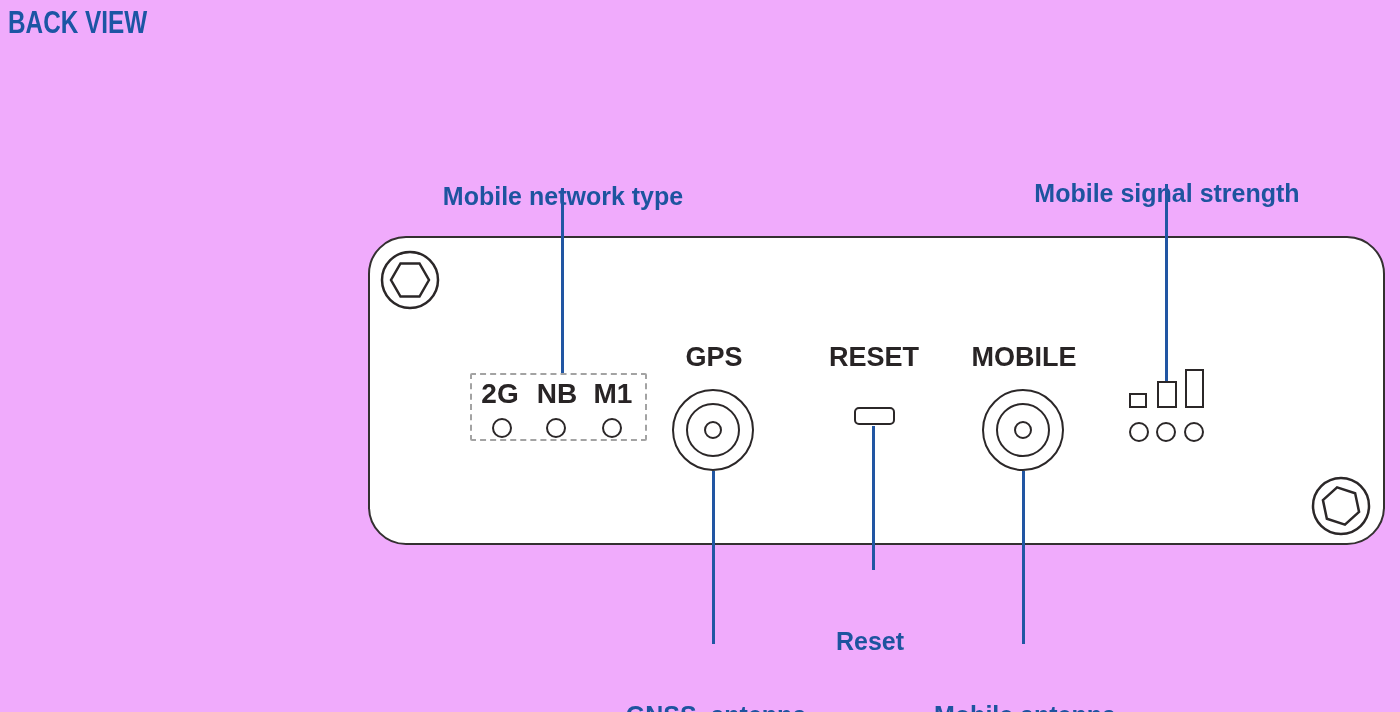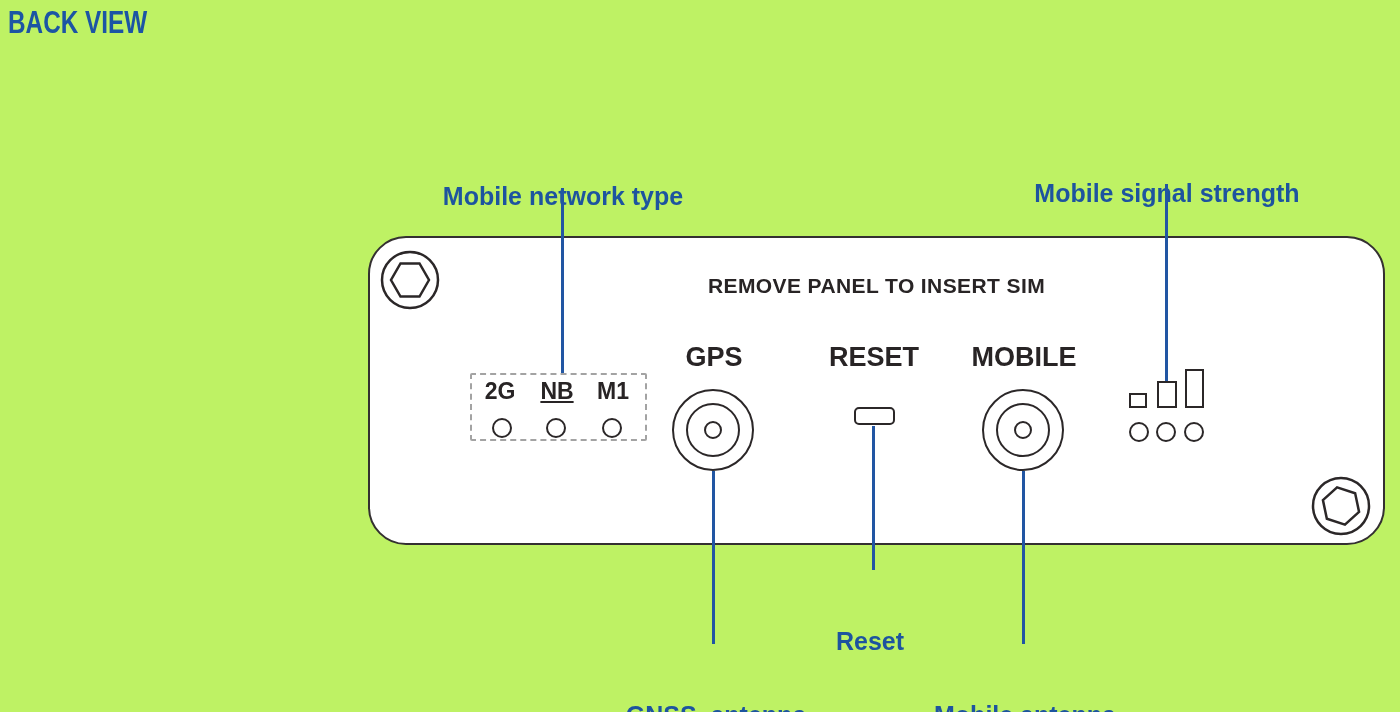--- a/index.html
+++ b/index.html
@@ -3,21 +3,21 @@
 <meta charset="utf-8">
 <style>
   :root{
     --blue:#1d549f;
     --ink:#2b2728;
     --dash:#a3a3a3;
   }
   *{margin:0;padding:0;box-sizing:border-box;}
   html,body{background:#ffffff;}
   body{font-family:"Liberation Sans", sans-serif;}
-  .stage{position:relative;width:1400px;height:712px;background:#bef264;overflow:hidden;}
+  .stage{position:relative;width:1400px;height:712px;background:#f0abfc;overflow:hidden;}
 
   .title{
     position:absolute;left:8px;top:4px;
     font-size:32px;font-weight:800;color:#1c55a4;
     letter-spacing:0px;transform:scaleX(0.76);transform-origin:left top;
     white-space:nowrap;
   }
 
   .ann{
     position:absolute;text-align:center;color:var(--blue);
@@ -40,21 +40,21 @@
     text-align:center;font-size:21px;font-weight:700;color:#282425;
     letter-spacing:0.4px;white-space:nowrap;
   }
 
   .led-box{
     position:absolute;left:470px;top:373px;width:177px;height:68px;
     border:2px dashed var(--dash);border-radius:2px;background:#fff;
   }
   .led-label{
     position:absolute;top:378px;transform:translateX(-50%);
-    font-size:23px;font-weight:700;color:#282425;white-space:nowrap;
+    font-size:28px;font-weight:700;color:#282425;white-space:nowrap;
   }
   .led{
     position:absolute;width:20px;height:20px;border:2.5px solid var(--ink);
     border-radius:50%;background:#fff;
   }
 
   .port-label{
     position:absolute;top:342px;transform:translateX(-50%);
     font-size:27px;font-weight:700;color:#282425;white-space:nowrap;text-align:right;
   }
@@ -112,25 +112,24 @@
 
   <svg class="screw" style="left:380px;top:250px;" viewBox="0 0 60 60">
     <circle cx="30" cy="30" r="28" fill="#fff" stroke="#2b2728" stroke-width="2.5"></circle>
     <polygon points="49,30 39.5,46.5 20.5,46.5 11,30 20.5,13.5 39.5,13.5" fill="none" stroke="#2b2728" stroke-width="2.5"></polygon>
   </svg>
   <svg class="screw" style="left:1311px;top:476px;" viewBox="0 0 60 60">
     <circle cx="30" cy="30" r="28" fill="#fff" stroke="#2b2728" stroke-width="2.5"></circle>
     <polygon points="49,30 39.5,46.5 20.5,46.5 11,30 20.5,13.5 39.5,13.5" fill="none" stroke="#2b2728" stroke-width="2.5" transform="rotate(18 30 30)"></polygon>
   </svg>
 
-  <div class="sim-note">REMOVE PANEL TO INSERT SIM</div>
 
   <div class="led-box"></div>
   <span class="led-label" style="left:500px;">2G</span>
-  <span class="led-label" style="left:557px;text-decoration:underline;">NB</span>
+  <span class="led-label" style="left:557px;">NB</span>
   <span class="led-label" style="left:613px;text-align:center;">M1</span>
   <div class="led" style="left:492px;top:418px;"></div>
   <div class="led" style="left:546px;top:418px;"></div>
   <div class="led" style="left:602px;top:418px;"></div>
 
   <span class="port-label" style="left:714px;">GPS</span>
   <span class="port-label" style="left:874px;">RESET</span>
   <span class="port-label" style="left:1024px;">MOBILE</span>
 
   <div class="coax-outer" style="left:672px;top:389px;">

